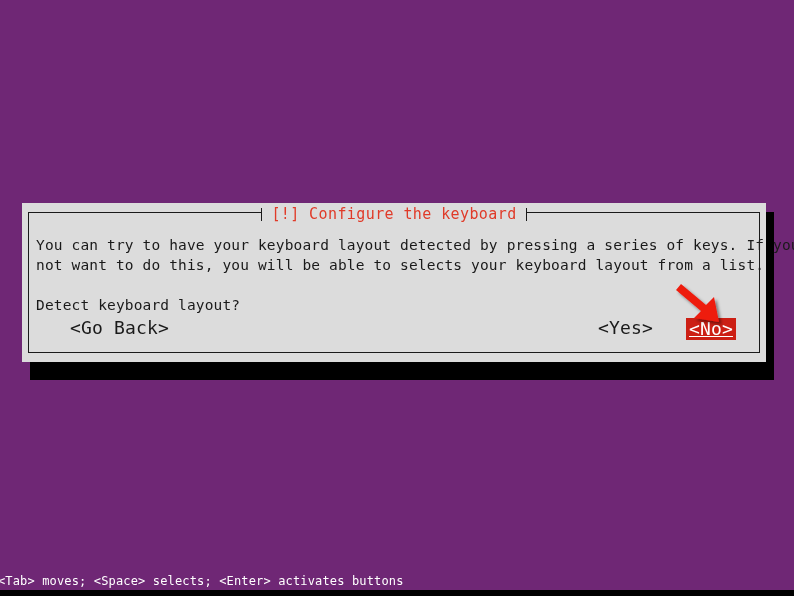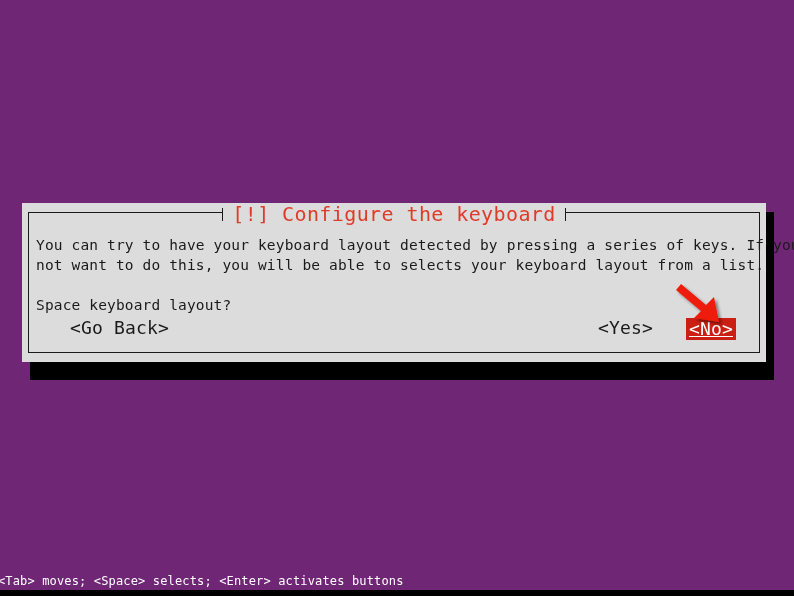--- a/index.html
+++ b/index.html
@@ -63,21 +63,21 @@
     pointer-events: none;
   }
   #title-tick-left, #title-tick-right {
     width: 1px;
     height: 13px;
     background: #1a1a1a;
   }
   #dialog-title {
     color: #e03a28;
     background: #dcdcdc;
-    font-size: 20px;
+    font-size: 15px;
     line-height: 18px;
     letter-spacing: 0.4px;
     padding: 0 9px;
     white-space: nowrap;
   }
 
   #dialog-body {
     position: absolute;
     left: 14px;
     top: 32px;
@@ -171,21 +171,21 @@
     <div id="title-wrap">
       <div id="title-tick-left"></div>
       <div id="dialog-title">[!] Configure the keyboard</div>
       <div id="title-tick-right"></div>
     </div>
 
     <div id="dialog-body">
       <div class="body-line">You can try to have your keyboard layout detected by pressing a series of keys. If you do</div>
       <div class="body-line">not want to do this, you will be able to selects your keyboard layout from a list.</div>
 
-      <div id="question-line">Space keyboard layout?</div>
+      <div id="question-line">Detect keyboard layout?</div>
 
       <div id="button-row">
         <div class="dlg-btn" id="btn-go-back">&lt;Go Back&gt;</div>
         <div class="dlg-btn" id="btn-yes">&lt;Yes&gt;</div>
         <div class="dlg-btn" id="btn-no">&lt;No&gt;</div>
       </div>
     </div>
   </div>
 
   <svg id="annotation-arrow" viewBox="0 0 70 52">

